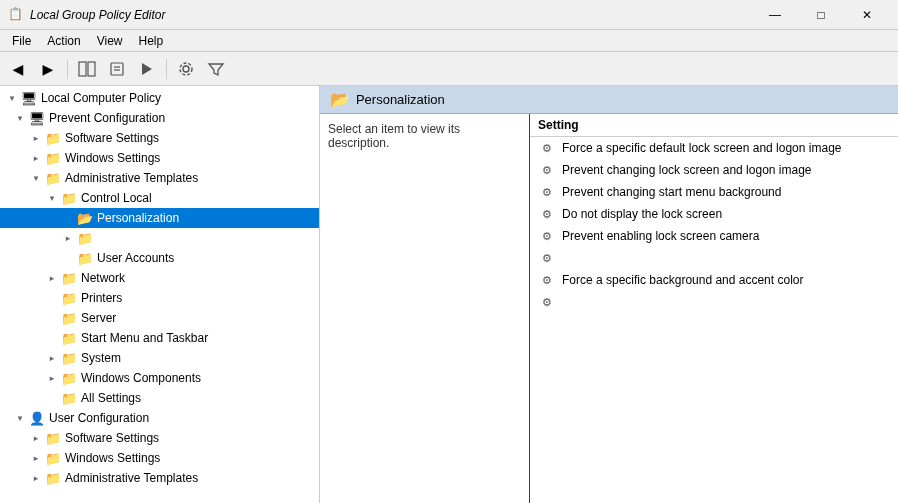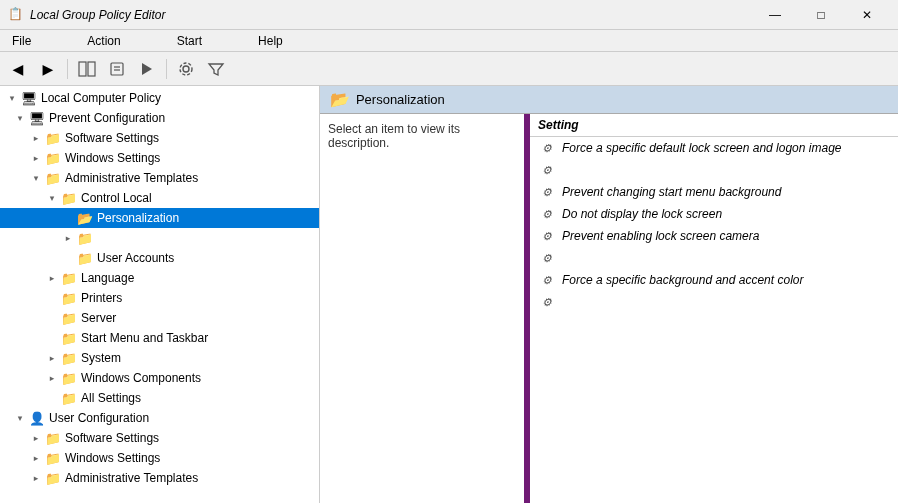--- a/index.html
+++ b/index.html
@@ -27,21 +27,20 @@
     }
 
     
     .menu-bar {
       background: #f0f0f0;
       height: 22px;
       display: flex;
       align-items: center;
       padding: 0 4px;
       border-bottom: 1px solid #ccc;
-      gap: 40px;
     }
     .menu-item {
       padding: 2px 8px;
       cursor: pointer;
       font-size: 12px;
     }
 
     
     .toolbar {
       background: #f0f0f0;
@@ -127,29 +126,28 @@
 
     .right-content {
       display: flex;
       flex: 1;
       overflow: hidden;
     }
 
     .right-desc {
       width: 210px;
       padding: 8px;
-      border-right: 6px solid #701a75;
+      border-right: 1px solid #701a75;
       font-size: 12px;
       color: #333;
     }
 
     .right-list {
       flex: 1;
       overflow-y: auto;
-      font-style: italic;
     }
 
     .right-list-header {
       padding: 4px 8px;
       font-size: 12px;
       font-weight: bold;
       border-bottom: 1px solid #ccc;
       background: #fff;
     }
 
@@ -182,21 +180,21 @@
   <div class="title-bar-controls">
     <button class="title-bar-btn">—</button>
     <button class="title-bar-btn">□</button>
     <button class="title-bar-btn close">✕</button>
   </div>
 </div>
 
 <div class="menu-bar">
   <span class="menu-item">File</span>
   <span class="menu-item">Action</span>
-  <span class="menu-item">Start</span>
+  <span class="menu-item">View</span>
   <span class="menu-item">Help</span>
 </div>
 
 <div class="toolbar">
   <button class="toolbar-btn" title="Back">◀</button>
   <button class="toolbar-btn" title="Forward">▶</button>
   <div class="toolbar-sep"></div>
   <button class="toolbar-btn" title="Show/Hide">
     <svg width="18" height="18" viewBox="0 0 18 18">
       <rect x="1" y="2" width="7" height="14" fill="none" stroke="#555" stroke-width="1.2"></rect>
@@ -293,21 +291,21 @@
         <span class="tree-indent" style="width:60px"></span>
         <span class="tree-toggle leaf"></span>
         <span class="tree-icon">📁</span>
         <span class="tree-label">User Accounts</span>
       </div>
 
       <div class="tree-item">
         <span class="tree-indent" style="width:44px"></span>
         <span class="tree-toggle collapsed"></span>
         <span class="tree-icon">📁</span>
-        <span class="tree-label">Language</span>
+        <span class="tree-label">Network</span>
       </div>
 
       <div class="tree-item">
         <span class="tree-indent" style="width:44px"></span>
         <span class="tree-toggle leaf"></span>
         <span class="tree-icon">📁</span>
         <span class="tree-label">Printers</span>
       </div>
 
       <div class="tree-item">
@@ -387,20 +385,21 @@
       </div>
       <div class="right-list">
         <div class="right-list-header">Setting</div>
 
         <div class="right-list-item">
           <span class="right-list-item-icon">⚙</span>
           <span>Force a specific default lock screen and logon image</span>
         </div>
         <div class="right-list-item">
           <span class="right-list-item-icon">⚙</span>
+          <span>Prevent changing lock screen and logon image</span>
         </div>
         <div class="right-list-item">
           <span class="right-list-item-icon">⚙</span>
           <span>Prevent changing start menu background</span>
         </div>
         <div class="right-list-item">
           <span class="right-list-item-icon">⚙</span>
           <span>Do not display the lock screen</span>
         </div>
         <div class="right-list-item">

